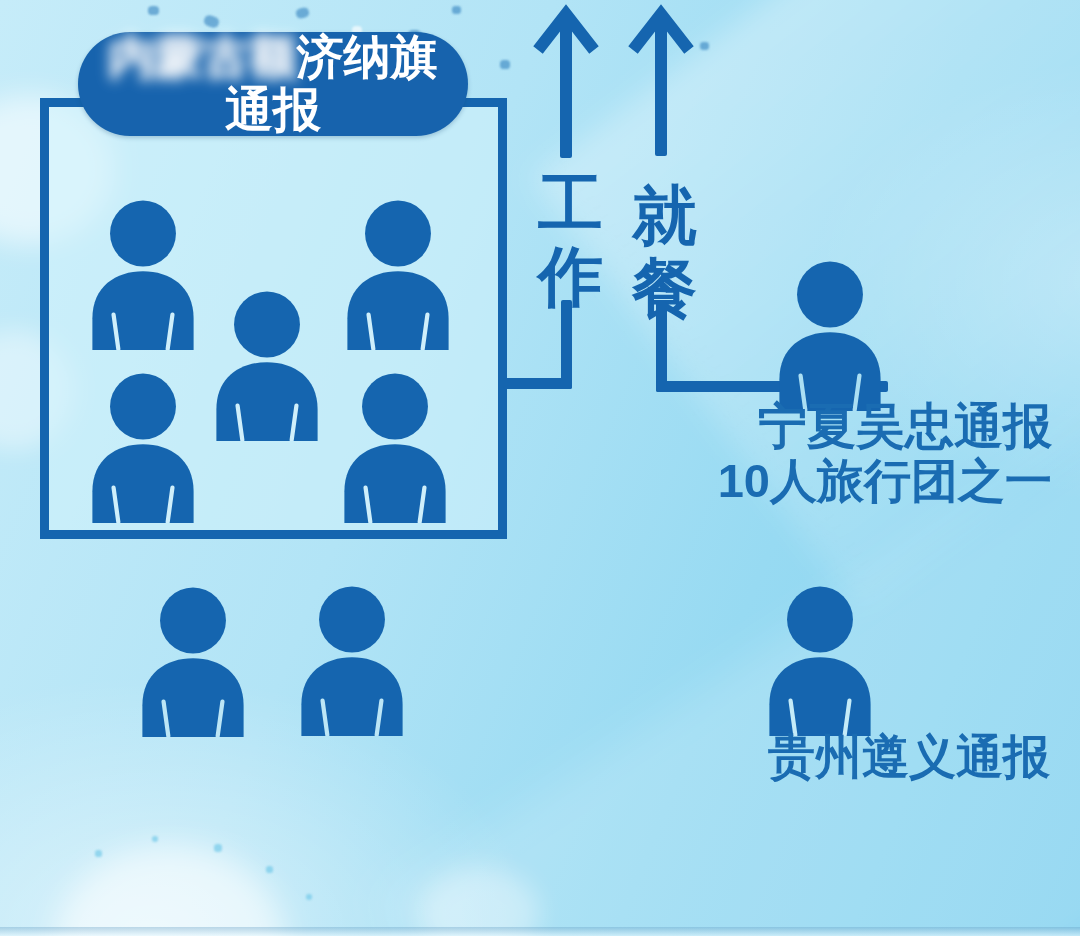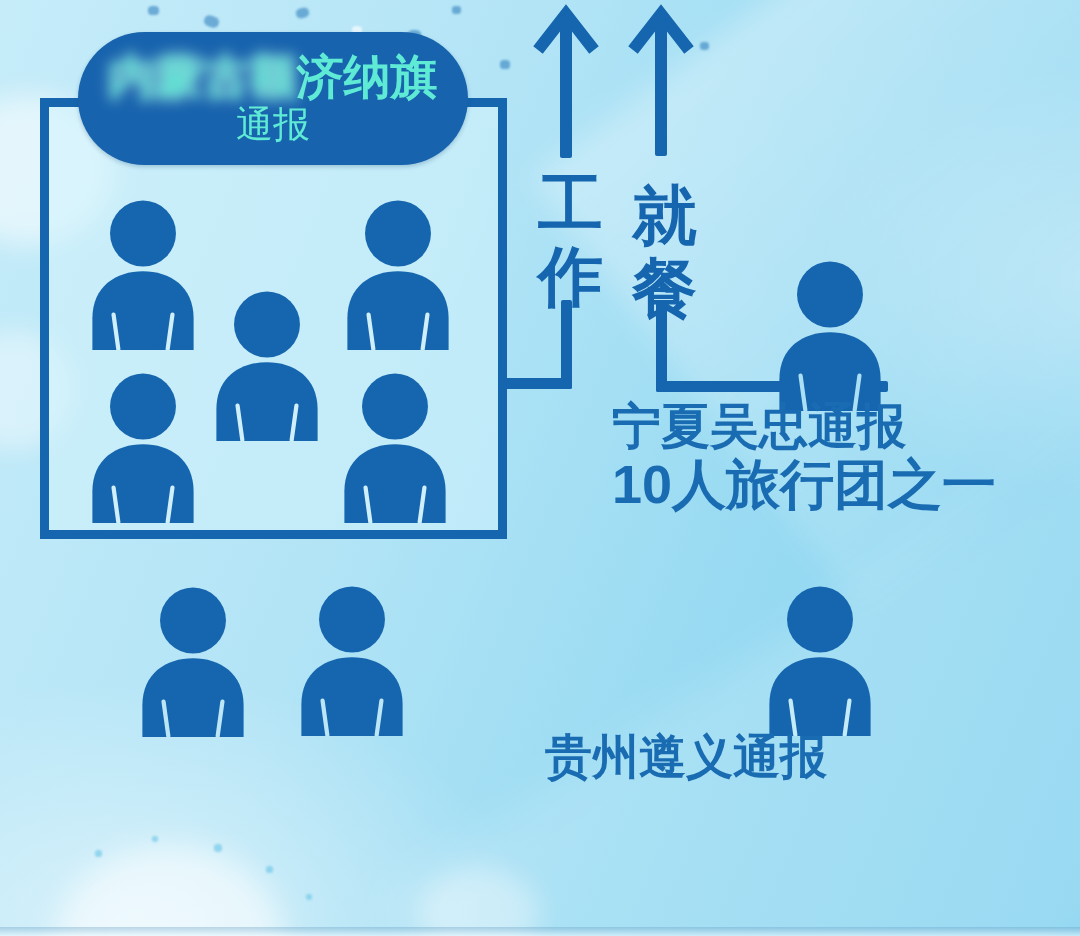--- a/index.html
+++ b/index.html
@@ -32,49 +32,49 @@
     background:linear-gradient(rgba(90,150,190,.35),rgba(235,250,255,.55));}
 
   
   .stage{--blue:#1565af;}
 
   
   .case-box{position:absolute;left:40px;top:98px;width:467px;height:441px;
     border:9px solid var(--blue);background:rgba(210,242,252,.55);}
 
   
-  .pill{position:absolute;left:78px;top:32px;width:390px;height:133px;border-radius:67px;
-    background:#1763ad;color:#5eead4;display:flex;flex-direction:column;justify-content:center;
+  .pill{position:absolute;left:78px;top:32px;width:390px;height:104px;border-radius:67px;
+    background:#1763ad;color:#ffffff;display:flex;flex-direction:column;justify-content:center;
     align-items:center;text-align:center;line-height:1.12;
     box-shadow:0 2px 4px rgba(20,70,120,.25);}
   .pill .l1{font-size:47px;font-weight:900;white-space:nowrap;}
   .pill .l1 .blurred{filter:blur(6px);opacity:.92;text-shadow:0 0 10px rgba(255,255,255,.95);}
-  .pill .l2{font-size:37px;font-weight:400;}
+  .pill .l2{font-size:48px;font-weight:700;}
 
   
   .person{position:absolute;width:118px;height:153px;}
   .person svg{width:100%;height:100%;display:block;}
   .person .fillpart{fill:var(--blue);}
   .person .notch{fill:none;stroke:var(--notch,#bfe8f6);stroke-width:3.6;stroke-linecap:round;}
   .in-box{--notch:#cfeffb;}
   .grp-ejina{--notch:#bce6f6;}
   .grp-ningxia{--notch:#abdff3;}
   .grp-guizhou{--notch:#c4ebf8;}
 
   
   .chev{position:absolute;width:72px;height:52px;}
   .shaft{position:absolute;background:var(--blue);border-radius:2px;}
   .vlabel{position:absolute;width:58px;font-size:65px;font-weight:900;color:var(--blue);
     line-height:1.13;text-align:center;word-break:break-all;}
 
   
-  .caption{position:absolute;text-align:left;color:#1a6cb2;font-weight:900;}
+  .caption{position:absolute;text-align:right;color:#1a6cb2;font-weight:900;}
   .cap-ejina{left:25px;top:725px;width:505px;font-size:50px;}
   .cap-ningxia{left:612px;top:399px;width:440px;font-size:49px;line-height:1.13;}
-  .cap-ningxia .row2{font-size:54px;}
+  .cap-ningxia .row2{font-size:47px;}
   .cap-guizhou{left:545px;top:726px;width:505px;font-size:47px;}
   .cap-guizhou .row2{font-size:33px;margin-top:11px;color:#1e78ab;letter-spacing:.5px;}
 </style>
 </head>
 <body>
 
 <div class="stage">
 
   <div class="band"></div>
   <div class="band2"></div>

